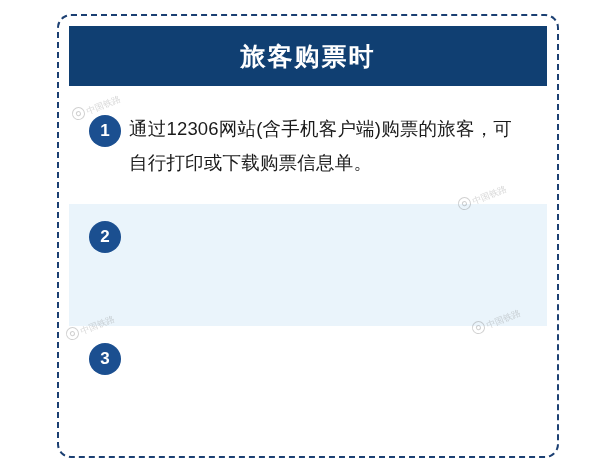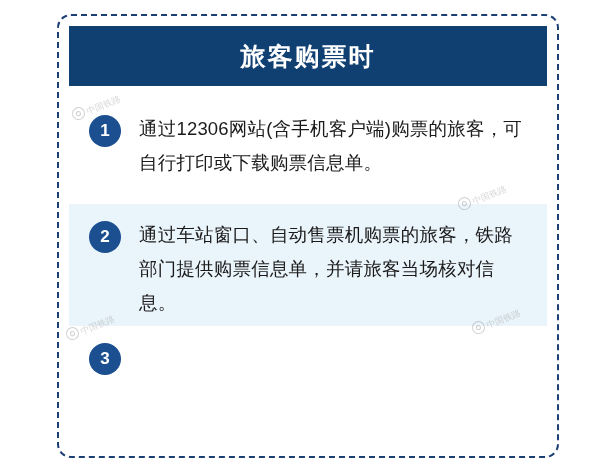--- a/index.html
+++ b/index.html
@@ -63,21 +63,21 @@
     font-size: 17px;
     font-weight: bold;
     display: flex;
     align-items: center;
     justify-content: center;
     flex: 0 0 auto;
     margin-left: 20px;
     margin-top: 17px;
   }
   .item-text {
-    margin-left: 18px;
+    margin-left: 8px;
     margin-top: 14px;
     margin-right: 18px;
     color: #1a1a1a;
     font-size: 18.5px;
     line-height: 34px;
     letter-spacing: 0.2px;
     font-weight: 500;
     text-align: left;
   }
   
@@ -123,21 +123,20 @@
     <div id="header-title">旅客购票时</div>
   </div>
 
   <div class="row" id="row-0">
     <div class="badge">1</div>
     <div class="item-text">通过12306网站(含手机客户端)购票的旅客，可自行打印或下载购票信息单。</div>
   </div>
 
   <div class="row" id="row-1">
     <div class="badge">2</div>
-    <div class="item-text">通过车站窗口、自动售票机购票的旅客，铁路部门提供购票信息单，并请旅客当场核对信息。</div>
   </div>
 
   <div class="row" id="row-2">
     <div class="badge">3</div>
   </div>
 
 </div>
 
 <div class="wm" id="wm-1"><span class="ring"></span><span>中国铁路</span></div>
 <div class="wm" id="wm-2"><span class="ring"></span><span>中国铁路</span></div>

